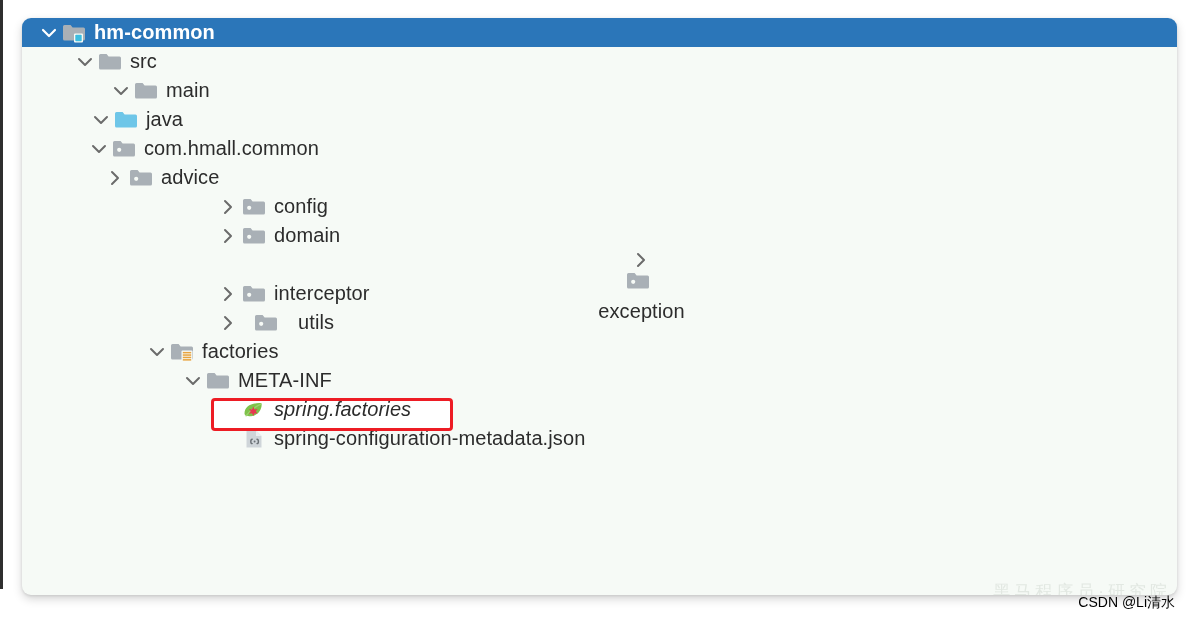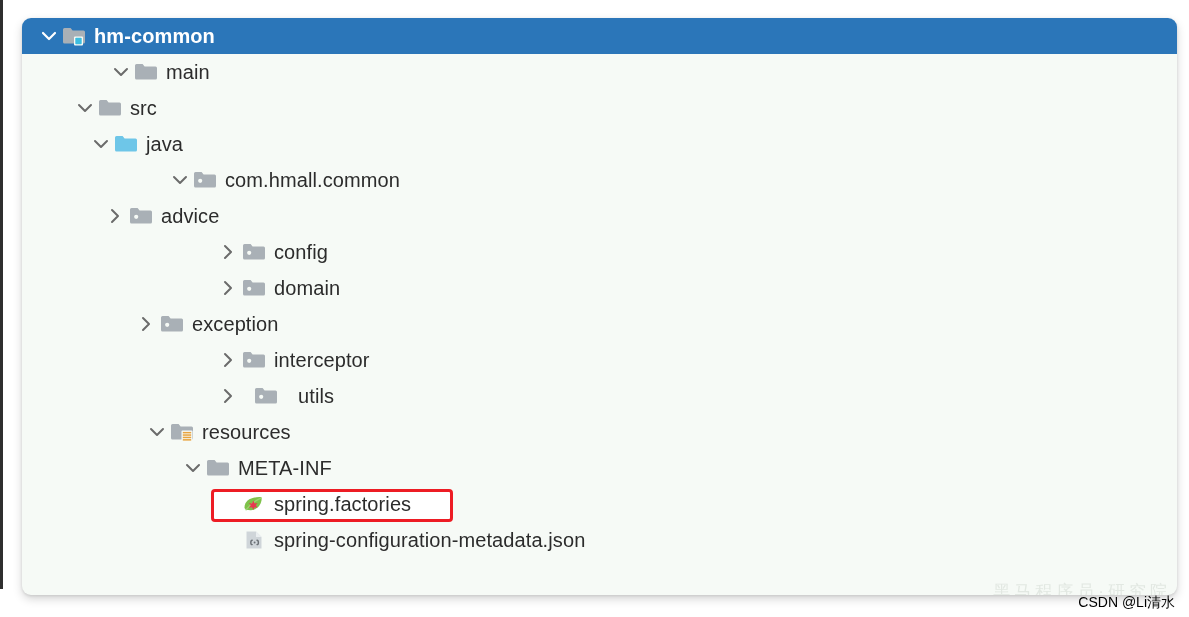--- a/index.html
+++ b/index.html
@@ -35,21 +35,21 @@
     box-shadow: 0 4px 10px rgba(0,0,0,0.17), 0 1px 3px rgba(0,0,0,0.10);
     overflow: hidden;
   }
   .tree {
     position: relative;
     width: 100%;
     height: 100%;
   }
   .row {
     position: relative;
-    height: 36px;
+    height: 29px;
     display: flex;
     align-items: center;
     box-sizing: border-box;
     white-space: nowrap;
   }
   .row.selected {
     background: #2b76b9;
   }
   .row.selected .label { color: #ffffff; font-weight: bold; }
 
@@ -87,21 +87,21 @@
   .hl-box {
     position: absolute;
     border: 3px solid #ed1c24;
     background: #ffffff;
     border-radius: 4px;
     box-sizing: border-box;
     z-index: 1;
   }
   .row.boxed .chev,
   .row.boxed .icon,
-  .row.boxed .label { position: relative; z-index: 2; }
+  .row.boxed .label { position: relative; z-index: 2; font-style: italic; }
 
   .watermark-cn {
     position: absolute;
     right: 6px;
     top: 562px;
     font-size: 17px;
     color: #e2e8e2;
     letter-spacing: 4px;
     white-space: nowrap;
     user-select: none;
@@ -133,60 +133,60 @@
           </span>
           <span class="icon">
             <svg width="24" height="22" viewBox="0 0 24 22">
               <path d="M1 4.5 A1.5 1.5 0 0 1 2.5 3 H8.6 L10.6 5.4 H21.5 A1.5 1.5 0 0 1 23 6.9 V17 A1.5 1.5 0 0 1 21.5 18.5 H2.5 A1.5 1.5 0 0 1 1 17 Z" fill="#a9b0b6"></path>
               <rect x="12" y="11.5" width="9" height="9" rx="1" fill="#f6faf6"></rect>
               <rect x="13.3" y="12.8" width="6.4" height="6.4" rx="0.8" fill="#3dbde0"></rect>
             </svg>
           </span>
           <span class="label">hm-common</span>
         </div>
+        <div class="row" style="padding-left: 50px;">
+          <span class="chev">
+            <svg width="20" height="20" viewBox="0 0 20 20">
+              <path d="M4 7 L10 13 L16 7" fill="none" stroke="#6b6b6b" stroke-width="2" stroke-linecap="round" stroke-linejoin="round"></path>
+            </svg>
+          </span>
+          <span class="icon">
+            <svg width="24" height="22" viewBox="0 0 24 22">
+              <path d="M1 4.5 A1.5 1.5 0 0 1 2.5 3 H8.6 L10.6 5.4 H21.5 A1.5 1.5 0 0 1 23 6.9 V17 A1.5 1.5 0 0 1 21.5 18.5 H2.5 A1.5 1.5 0 0 1 1 17 Z" fill="#a9b0b6"></path>
+            </svg>
+          </span>
+          <span class="label">src</span>
+        </div>
         <div class="row" style="padding-left: 86px;">
           <span class="chev">
             <svg width="20" height="20" viewBox="0 0 20 20">
               <path d="M4 7 L10 13 L16 7" fill="none" stroke="#6b6b6b" stroke-width="2" stroke-linecap="round" stroke-linejoin="round"></path>
             </svg>
           </span>
           <span class="icon">
             <svg width="24" height="22" viewBox="0 0 24 22">
               <path d="M1 4.5 A1.5 1.5 0 0 1 2.5 3 H8.6 L10.6 5.4 H21.5 A1.5 1.5 0 0 1 23 6.9 V17 A1.5 1.5 0 0 1 21.5 18.5 H2.5 A1.5 1.5 0 0 1 1 17 Z" fill="#a9b0b6"></path>
             </svg>
           </span>
           <span class="label">main</span>
         </div>
-        <div class="row" style="padding-left: 50px;">
-          <span class="chev">
-            <svg width="20" height="20" viewBox="0 0 20 20">
-              <path d="M4 7 L10 13 L16 7" fill="none" stroke="#6b6b6b" stroke-width="2" stroke-linecap="round" stroke-linejoin="round"></path>
-            </svg>
-          </span>
-          <span class="icon">
-            <svg width="24" height="22" viewBox="0 0 24 22">
-              <path d="M1 4.5 A1.5 1.5 0 0 1 2.5 3 H8.6 L10.6 5.4 H21.5 A1.5 1.5 0 0 1 23 6.9 V17 A1.5 1.5 0 0 1 21.5 18.5 H2.5 A1.5 1.5 0 0 1 1 17 Z" fill="#a9b0b6"></path>
-            </svg>
-          </span>
-          <span class="label">src</span>
-        </div>
         <div class="row" style="padding-left: 66px;">
           <span class="chev">
             <svg width="20" height="20" viewBox="0 0 20 20">
               <path d="M4 7 L10 13 L16 7" fill="none" stroke="#6b6b6b" stroke-width="2" stroke-linecap="round" stroke-linejoin="round"></path>
             </svg>
           </span>
           <span class="icon">
             <svg width="24" height="22" viewBox="0 0 24 22">
               <path d="M1 4.5 A1.5 1.5 0 0 1 2.5 3 H8.6 L10.6 5.4 H21.5 A1.5 1.5 0 0 1 23 6.9 V17 A1.5 1.5 0 0 1 21.5 18.5 H2.5 A1.5 1.5 0 0 1 1 17 Z" fill="#6ec6e8"></path>
             </svg>
           </span>
           <span class="label">java</span>
         </div>
-        <div class="row" style="padding-left: 115px; margin-left: 30px;">
+        <div class="row" style="padding-left: 64px;">
           <span class="chev">
             <svg width="20" height="20" viewBox="0 0 20 20">
               <path d="M4 7 L10 13 L16 7" fill="none" stroke="#6b6b6b" stroke-width="2" stroke-linecap="round" stroke-linejoin="round"></path>
             </svg>
           </span>
           <span class="icon">
             <svg width="24" height="22" viewBox="0 0 24 22">
               <path d="M1 4.5 A1.5 1.5 0 0 1 2.5 3 H8.6 L10.6 5.4 H21.5 A1.5 1.5 0 0 1 23 6.9 V17 A1.5 1.5 0 0 1 21.5 18.5 H2.5 A1.5 1.5 0 0 1 1 17 Z" fill="#a9b0b6"></path>
               <circle cx="7.2" cy="11.8" r="2.1" fill="#f6faf6"></circle>
             </svg>
@@ -228,21 +228,21 @@
             </svg>
           </span>
           <span class="icon">
             <svg width="24" height="22" viewBox="0 0 24 22">
               <path d="M1 4.5 A1.5 1.5 0 0 1 2.5 3 H8.6 L10.6 5.4 H21.5 A1.5 1.5 0 0 1 23 6.9 V17 A1.5 1.5 0 0 1 21.5 18.5 H2.5 A1.5 1.5 0 0 1 1 17 Z" fill="#a9b0b6"></path>
               <circle cx="7.2" cy="11.8" r="2.1" fill="#f6faf6"></circle>
             </svg>
           </span>
           <span class="label">domain</span>
         </div>
-        <div class="row" style="padding-left: 112px;">
+        <div class="row" style="padding-left: 84px; flex-direction: column;">
           <span class="chev">
             <svg width="20" height="20" viewBox="0 0 20 20">
               <path d="M6 4 L12 10 L6 16" fill="none" stroke="#6b6b6b" stroke-width="2" stroke-linecap="round" stroke-linejoin="round"></path>
             </svg>
           </span>
           <span class="icon">
             <svg width="24" height="22" viewBox="0 0 24 22">
               <path d="M1 4.5 A1.5 1.5 0 0 1 2.5 3 H8.6 L10.6 5.4 H21.5 A1.5 1.5 0 0 1 23 6.9 V17 A1.5 1.5 0 0 1 21.5 18.5 H2.5 A1.5 1.5 0 0 1 1 17 Z" fill="#a9b0b6"></path>
               <circle cx="7.2" cy="11.8" r="2.1" fill="#f6faf6"></circle>
             </svg>
@@ -286,21 +286,21 @@
           <span class="icon">
             <svg width="24" height="22" viewBox="0 0 24 22">
               <path d="M1 4.5 A1.5 1.5 0 0 1 2.5 3 H8.6 L10.6 5.4 H21.5 A1.5 1.5 0 0 1 23 6.9 V17 A1.5 1.5 0 0 1 21.5 18.5 H2.5 A1.5 1.5 0 0 1 1 17 Z" fill="#a9b0b6"></path>
               <rect x="11.5" y="9.5" width="11" height="11.5" rx="1" fill="#f6faf6"></rect>
               <rect x="12.8" y="10.9" width="8.4" height="1.5" fill="#e8a33d"></rect>
               <rect x="12.8" y="13.3" width="8.4" height="1.5" fill="#e8a33d"></rect>
               <rect x="12.8" y="15.7" width="8.4" height="1.5" fill="#e8a33d"></rect>
               <rect x="12.8" y="18.1" width="8.4" height="1.5" fill="#e8a33d"></rect>
             </svg>
           </span>
-          <span class="label">resources</span>
+          <span class="label">factories</span>
         </div>
         <div class="row" style="padding-left: 158px;">
           <span class="chev">
             <svg width="20" height="20" viewBox="0 0 20 20">
               <path d="M4 7 L10 13 L16 7" fill="none" stroke="#6b6b6b" stroke-width="2" stroke-linecap="round" stroke-linejoin="round"></path>
             </svg>
           </span>
           <span class="icon">
             <svg width="24" height="22" viewBox="0 0 24 22">
               <path d="M1 4.5 A1.5 1.5 0 0 1 2.5 3 H8.6 L10.6 5.4 H21.5 A1.5 1.5 0 0 1 23 6.9 V17 A1.5 1.5 0 0 1 21.5 18.5 H2.5 A1.5 1.5 0 0 1 1 17 Z" fill="#a9b0b6"></path>

